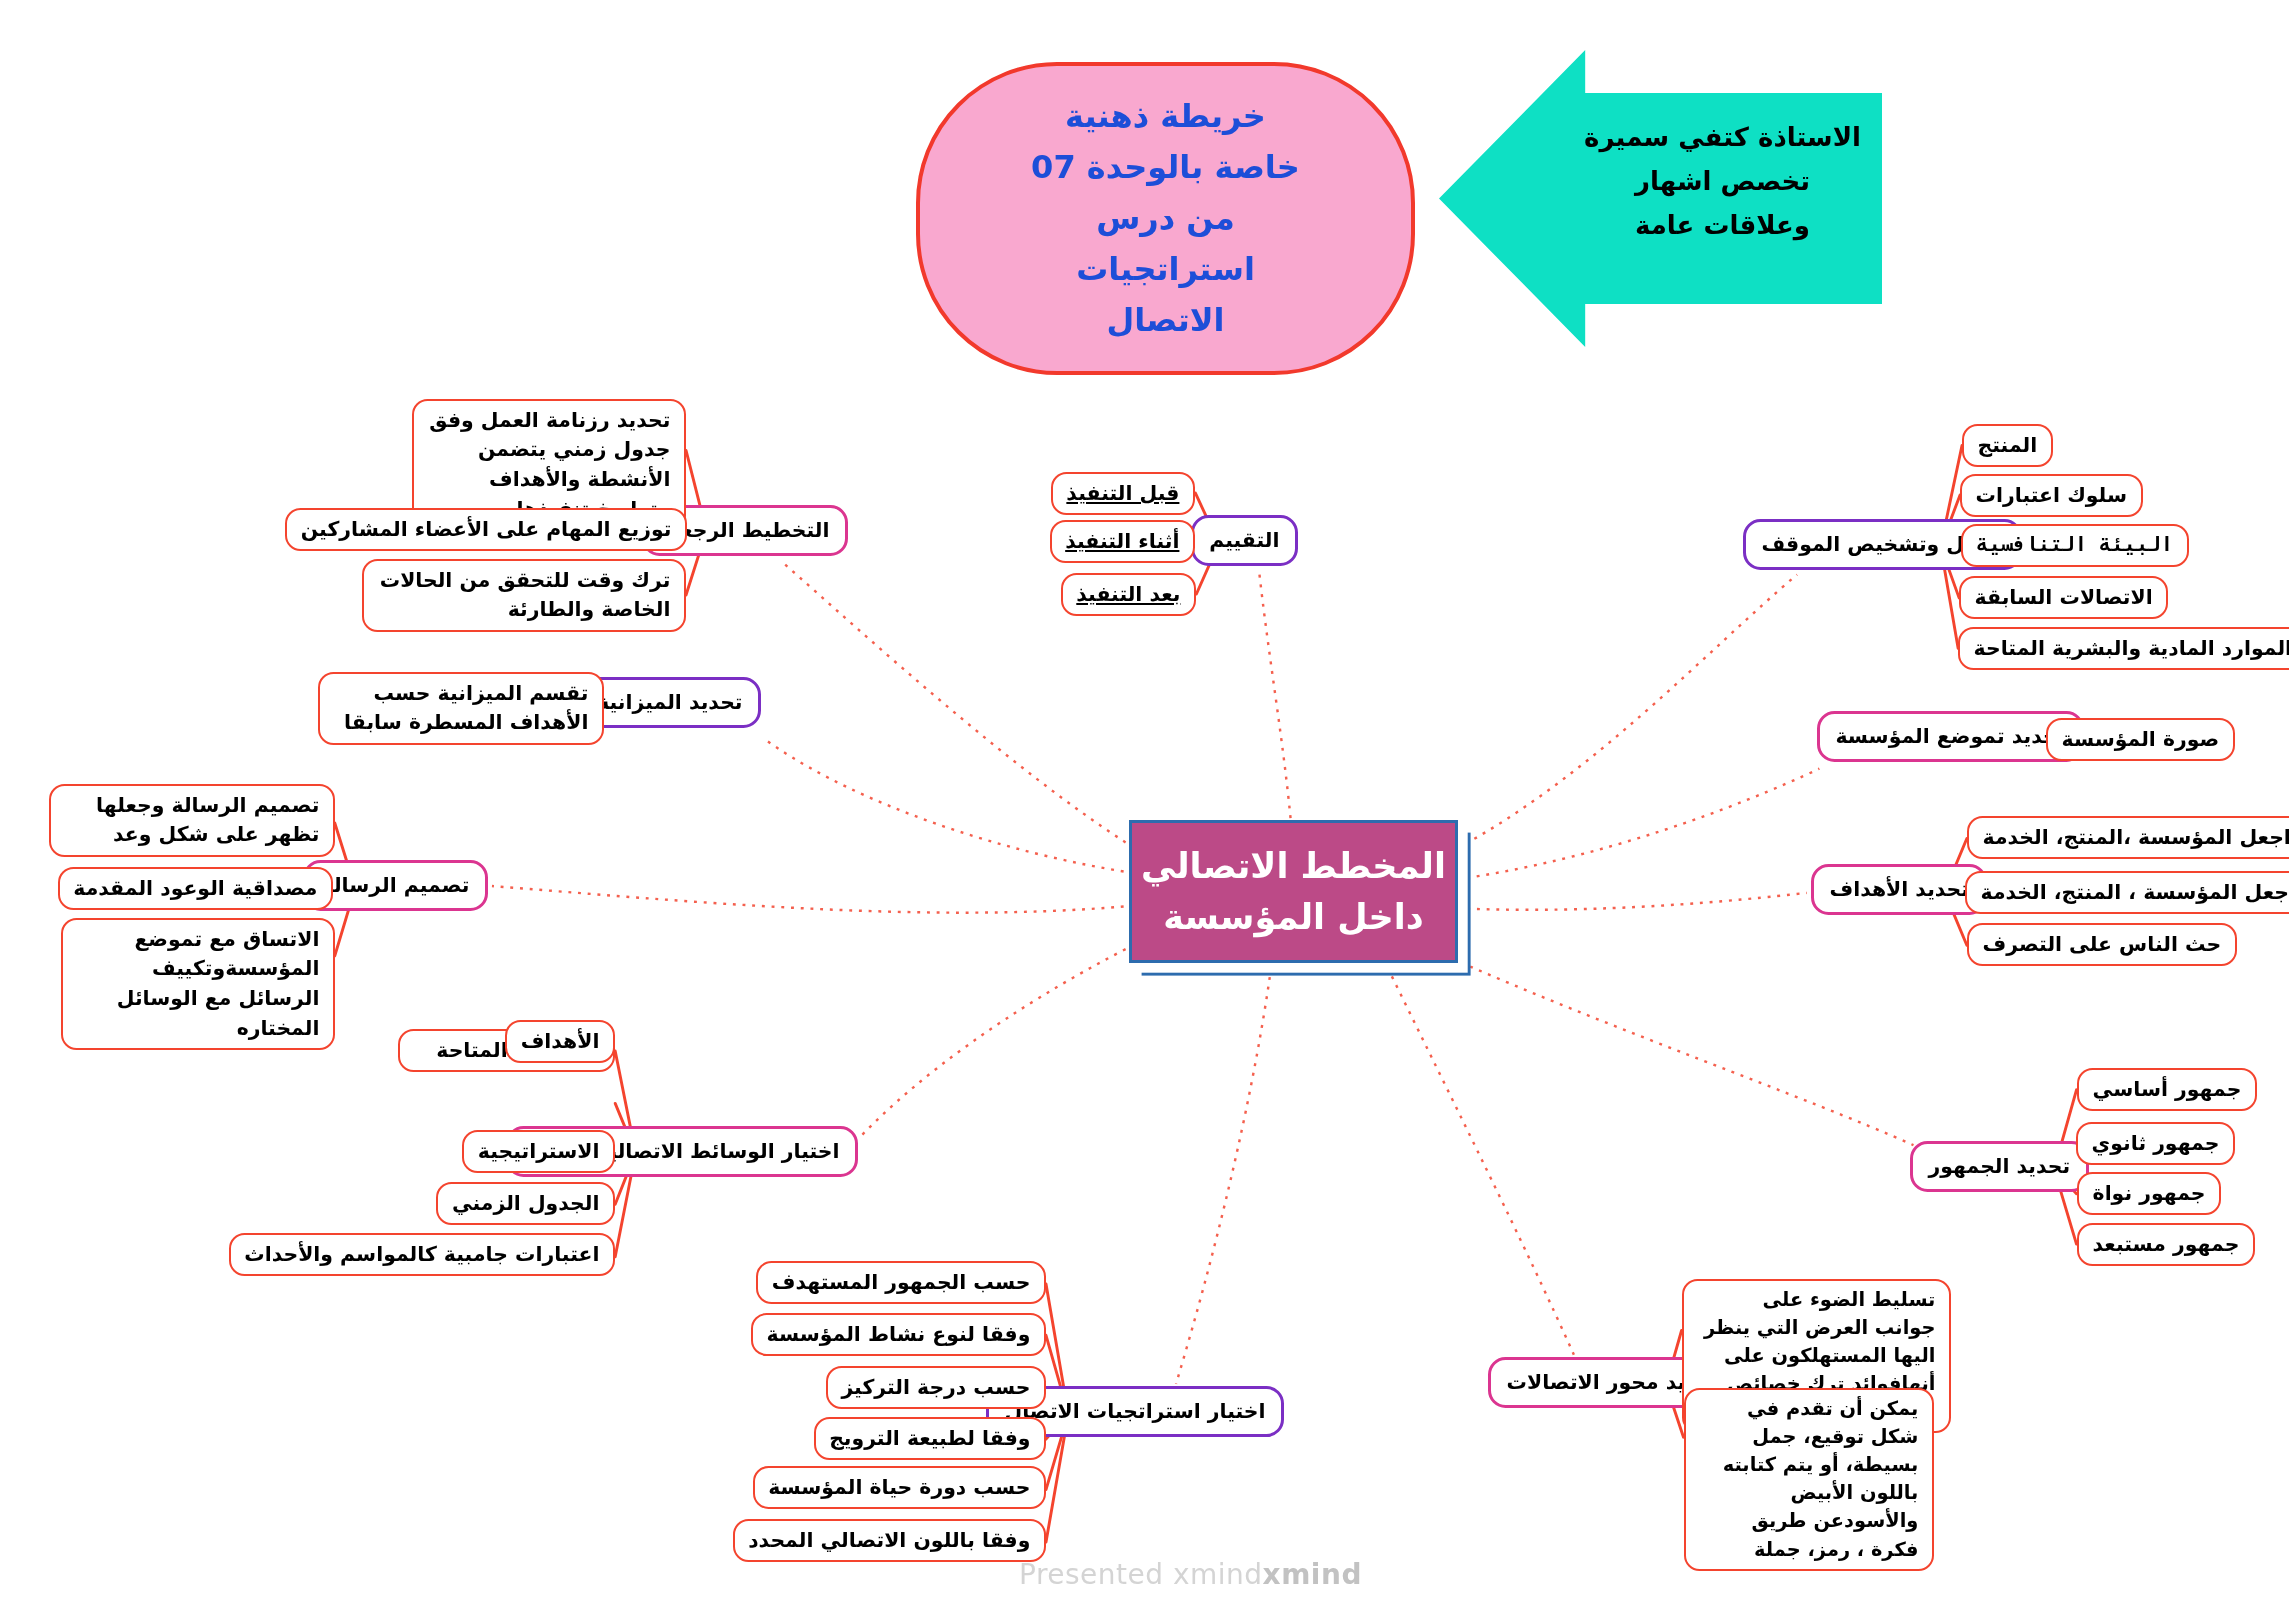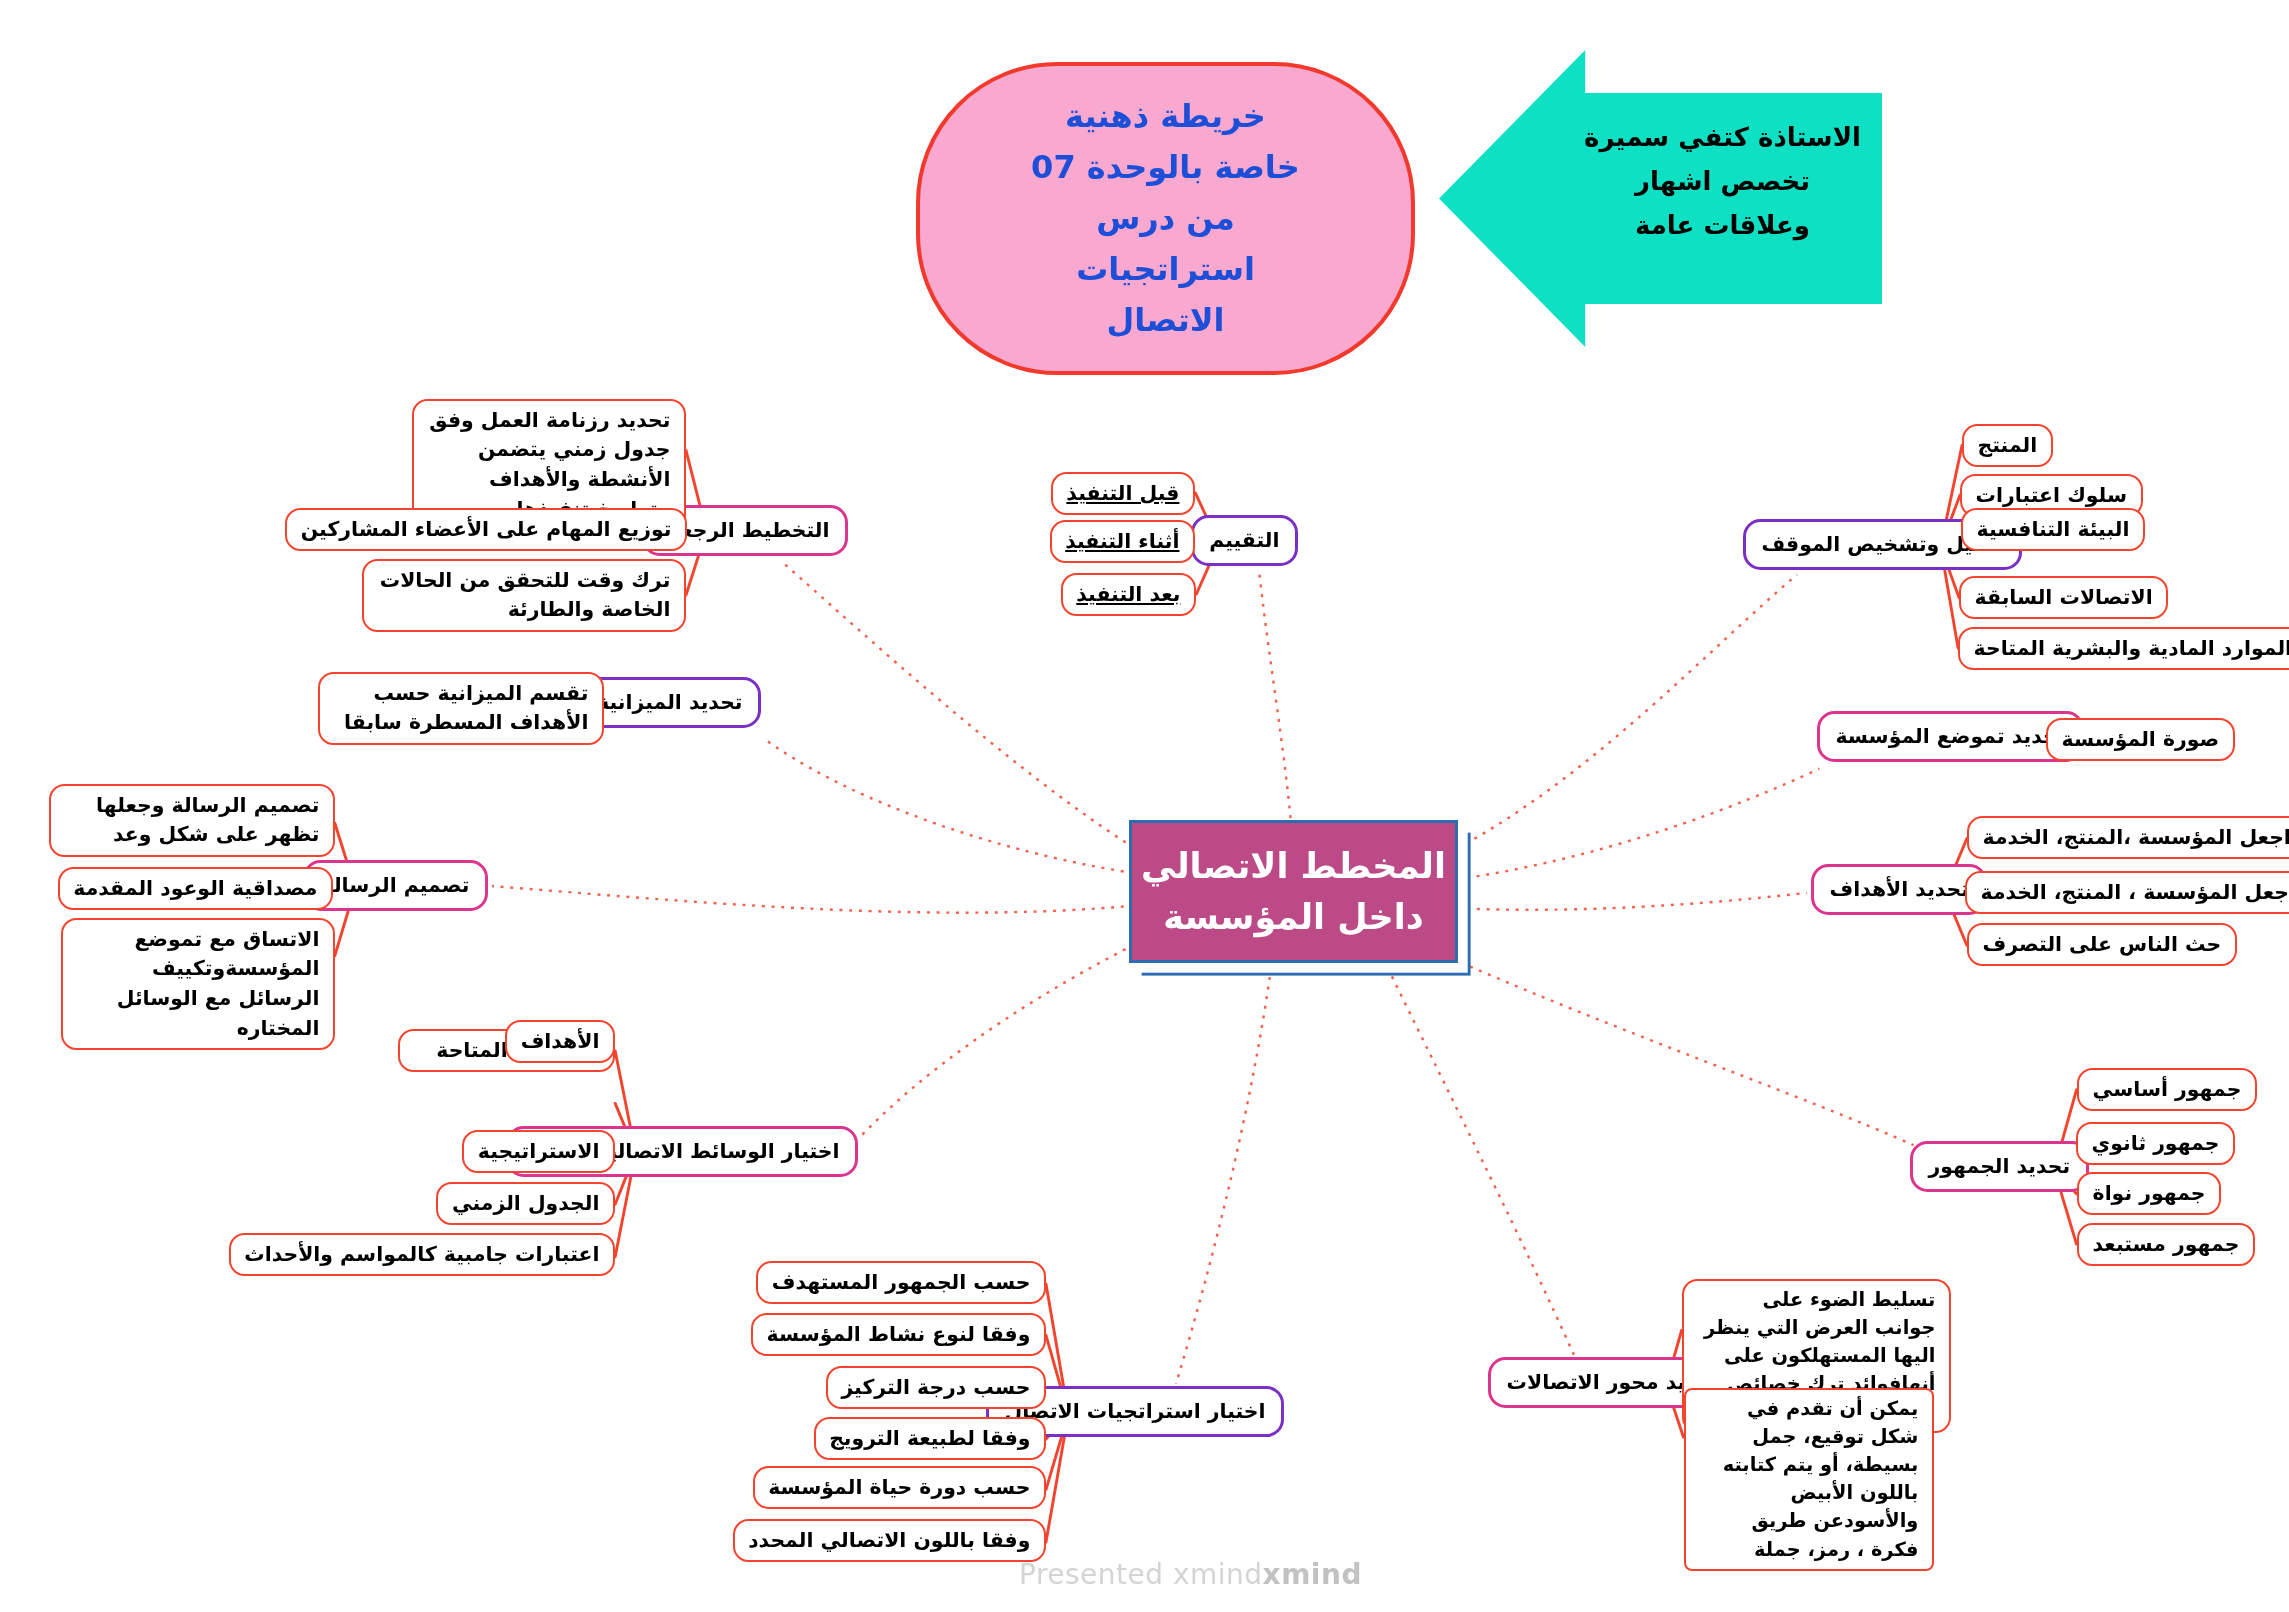--- a/index.html
+++ b/index.html
@@ -111,41 +111,41 @@
 <div class="callout-arrow"></div>
 <div class="callout-text" style="left:1582px;top:115px;width:281px;position:absolute;z-index:2;">الاستاذة كتفي سميرة تخصص اشهار وعلاقات عامة</div>
 
 <div class="center-node">
   <span>المخطط الاتصالي داخل المؤسسة</span>
 </div>
 
 <div class="tnode topic purple nw" style="left:1743px;top:519px;">تحليل وتشخيص الموقف</div>
 <div class="tnode nw" style="left:1962px;top:424px;">المنتج</div>
 <div class="tnode nw" style="left:1960px;top:474px;">سلوك اعتبارات</div>
-<div class="tnode nw" style="left:1961px;top:508px;">البيئة التنافسية</div>
+<div class="tnode nw" style="left:1961px;top:524px;font-family:Liberation Mono, monospace;">البيئة التنافسية</div>
 <div class="tnode nw" style="left:1959px;top:576px;">الاتصالات السابقة</div>
 <div class="tnode nw" style="left:1958px;top:627px;">الموارد المادية والبشرية المتاحة</div>
 
 <div class="tnode topic pink nw" style="left:1817px;top:711px;">تحديد تموضع المؤسسة</div>
 <div class="tnode nw" style="left:2046px;top:718px;text-align:right;">صورة المؤسسة</div>
 
 <div class="tnode topic pink nw" style="left:1811px;top:864px;">تحديد الأهداف</div>
 <div class="tnode nw" style="left:1967px;top:816px;">اجعل المؤسسة ،المنتج، الخدمة</div>
 <div class="tnode nw" style="left:1965px;top:871px;">اجعل المؤسسة ، المنتج، الخدمة</div>
 <div class="tnode nw" style="left:1967px;top:923px;">حث الناس على التصرف</div>
 
 <div class="tnode topic pink nw" style="left:1910px;top:1141px;">تحديد الجمهور</div>
 <div class="tnode nw" style="left:2077px;top:1068px;">جمهور أساسي</div>
 <div class="tnode nw" style="left:2076px;top:1122px;">جمهور ثانوي</div>
 <div class="tnode nw" style="left:2077px;top:1172px;">جمهور نواة</div>
 <div class="tnode nw" style="left:2077px;top:1223px;">جمهور مستبعد</div>
 
 <div class="tnode topic pink nw" style="left:1488px;top:1357px;">تحديد محور الاتصالات</div>
 <div class="tnode" style="left:1682px;top:1279px;width:269px;font-size:19.4px;">تسليط الضوء على جوانب العرض التي ينظر اليها المستهلكون على أنهافوائد ترك خصائص المنتج جانبا</div>
-<div class="tnode" style="left:1684px;top:1388px;width:250px;font-size:19.4px;border-radius:8px;">يمكن أن تقدم في شكل توقيع، جمل بسيطة، أو يتم كتابته باللون الأبيض والأسودعن طريق فكرة ، رمز، جملة</div>
+<div class="tnode" style="left:1684px;top:1388px;width:250px;font-size:19.4px;">يمكن أن تقدم في شكل توقيع، جمل بسيطة، أو يتم كتابته باللون الأبيض والأسودعن طريق فكرة ، رمز، جملة</div>
 
 <div class="tnode topic purple nw" style="right:1005px;top:1386px;">اختيار استراتجيات الاتصال</div>
 <div class="tnode nw" style="right:1243px;top:1261px;">حسب الجمهور المستهدف</div>
 <div class="tnode nw" style="right:1243px;top:1313px;">وفقا لنوع نشاط المؤسسة</div>
 <div class="tnode nw" style="right:1243px;top:1366px;">حسب درجة التركيز</div>
 <div class="tnode nw" style="right:1243px;top:1417px;">وفقا لطبيعة الترويج</div>
 <div class="tnode nw" style="right:1243px;top:1466px;">حسب دورة حياة المؤسسة</div>
 <div class="tnode nw" style="right:1243px;top:1519px;">وفقا باللون الاتصالي المحدد</div>
 
 <div class="tnode topic pink nw" style="right:1431px;top:1126px;">اختيار الوسائط الاتصالية حسب:</div>

